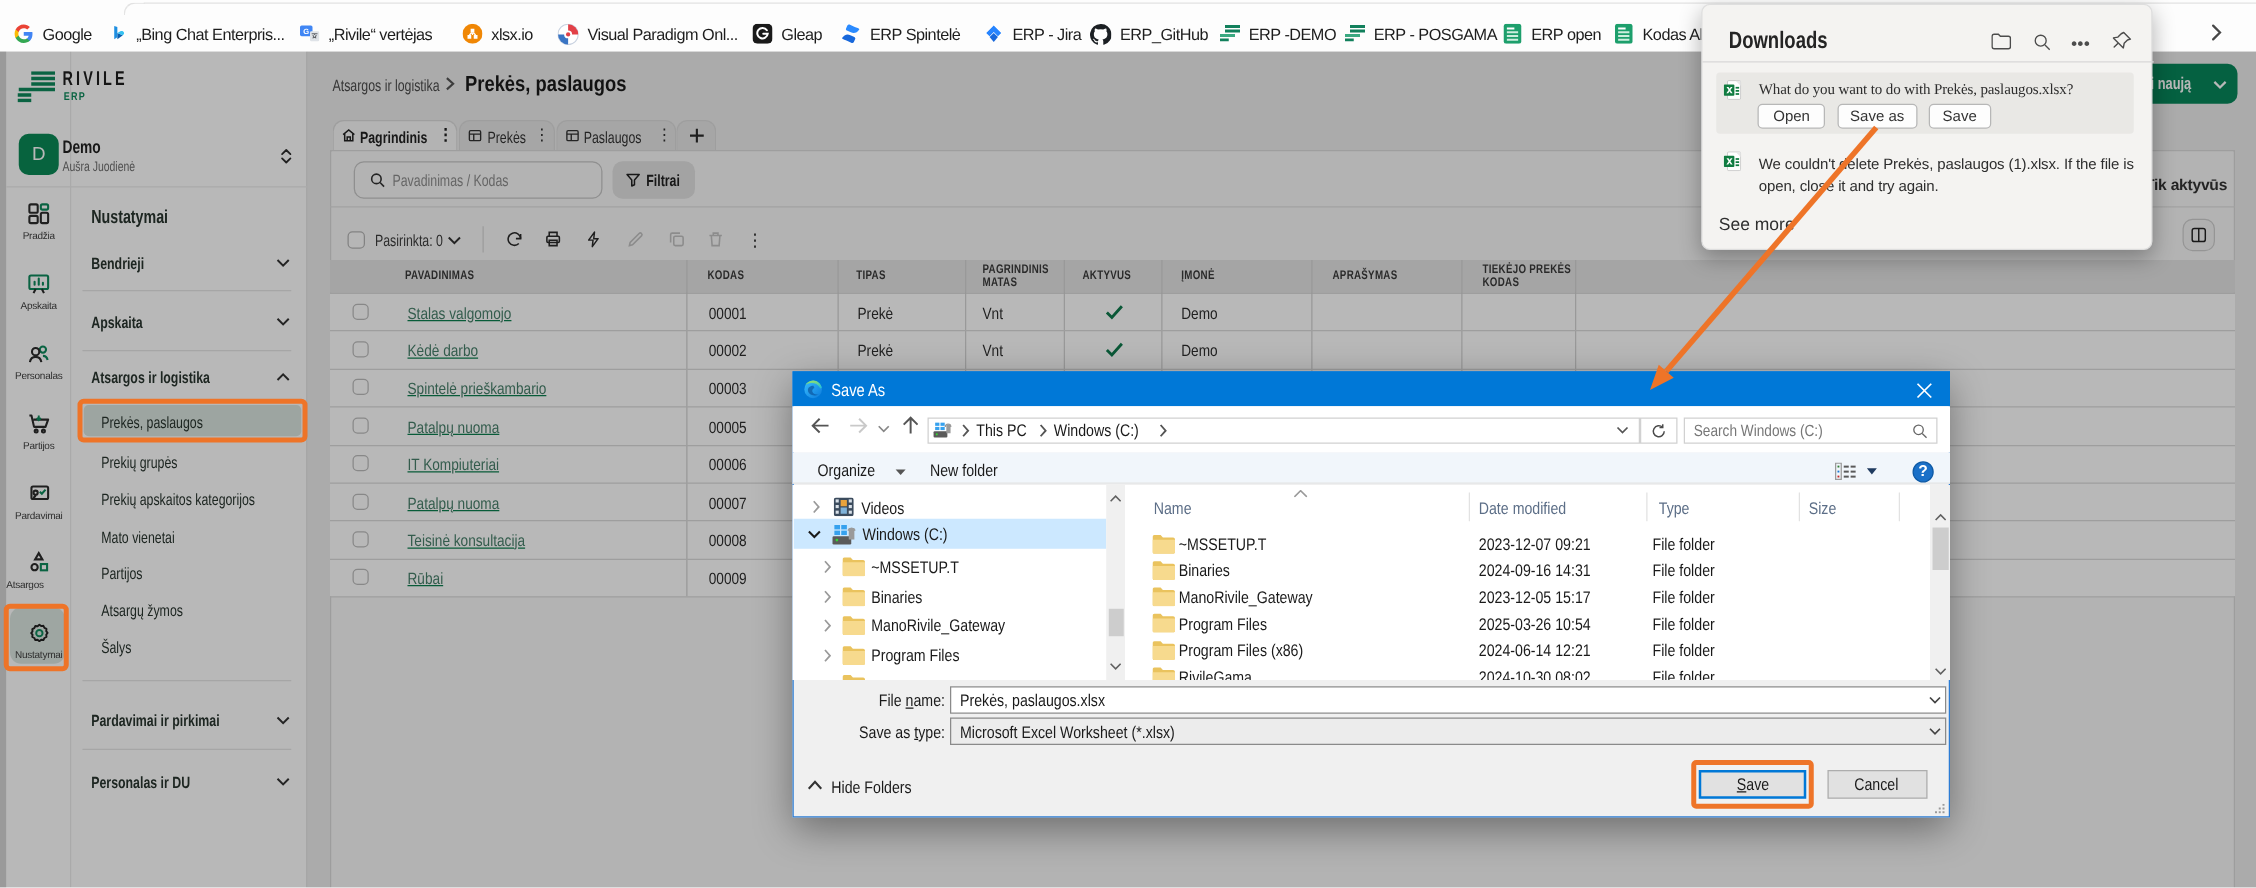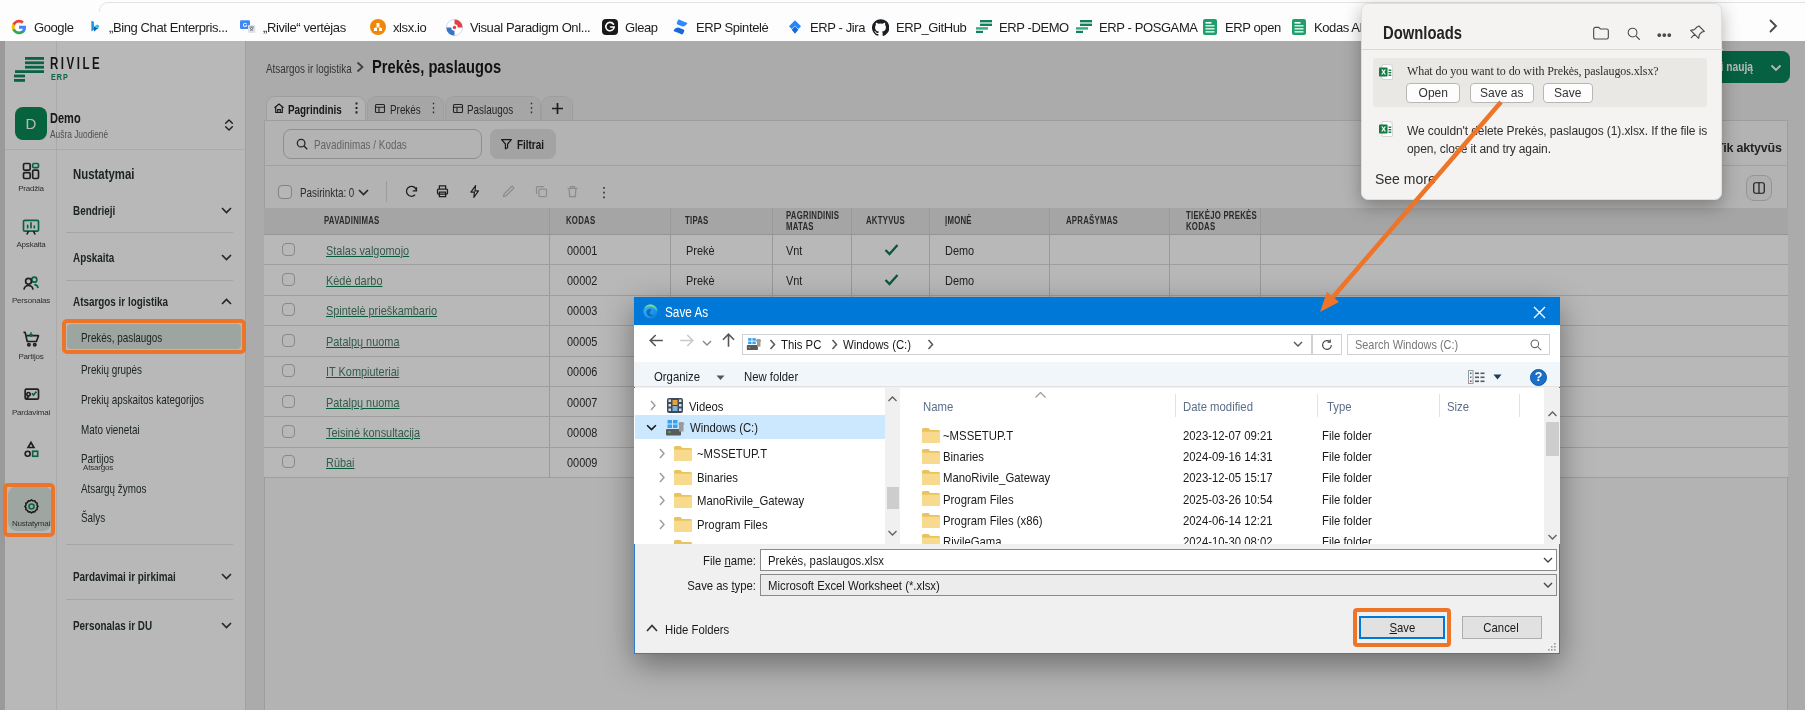--- a/index.html
+++ b/index.html
@@ -219,21 +219,21 @@
         </svg>
       </div>
     <div class="a" style="left:0;top:259px;width:52px;text-align:center;">Pardavimai</div>
     <div class="a" style="left:16px;top:291px;">
         <svg width="20" height="20" viewBox="0 0 24 24" fill="none" stroke-width="2">
           <path d="M12 3l3.5 6h-7z" stroke="#2c2c2c"></path>
           <circle cx="8" cy="16.5" r="3" stroke="#2c2c2c"></circle>
           <rect x="14" y="13.5" width="6" height="6" stroke="#0E8A5C"></rect>
         </svg>
       </div>
-    <div class="a" style="left:0;top:314px;width:75px;text-align:right;margin-left:33px;">Atsargos</div>
+    <div class="a" style="left:0;top:314px;width:75px;text-align:left;">Atsargos</div>
     <div class="a" style="left:17px;top:348px;">
         <svg width="19" height="19" viewBox="0 0 24 24" fill="none">
           <path d="M12 3.5l1.8 1.4 2.3-.3 1 2.1 2.1 1-.3 2.3 1.4 1.8-1.4 1.8.3 2.3-2.1 1-1 2.1-2.3-.3-1.8 1.4-1.8-1.4-2.3.3-1-2.1-2.1-1 .3-2.3L3.7 12l1.4-1.8-.3-2.3 2.1-1 1-2.1 2.3.3z" stroke="#222" stroke-width="1.9" stroke-linejoin="round"></path>
           <circle cx="12" cy="12" r="3.2" stroke="#0E8A5C" stroke-width="2"></circle>
         </svg>
       </div>
     <div class="a" style="left:0;top:370px;width:52px;text-align:center;">Nustatymai</div>
   </div>
 
   <div class="a" style="left:57px;top:108px;width:189px;height:561px;color:#29352f;">

